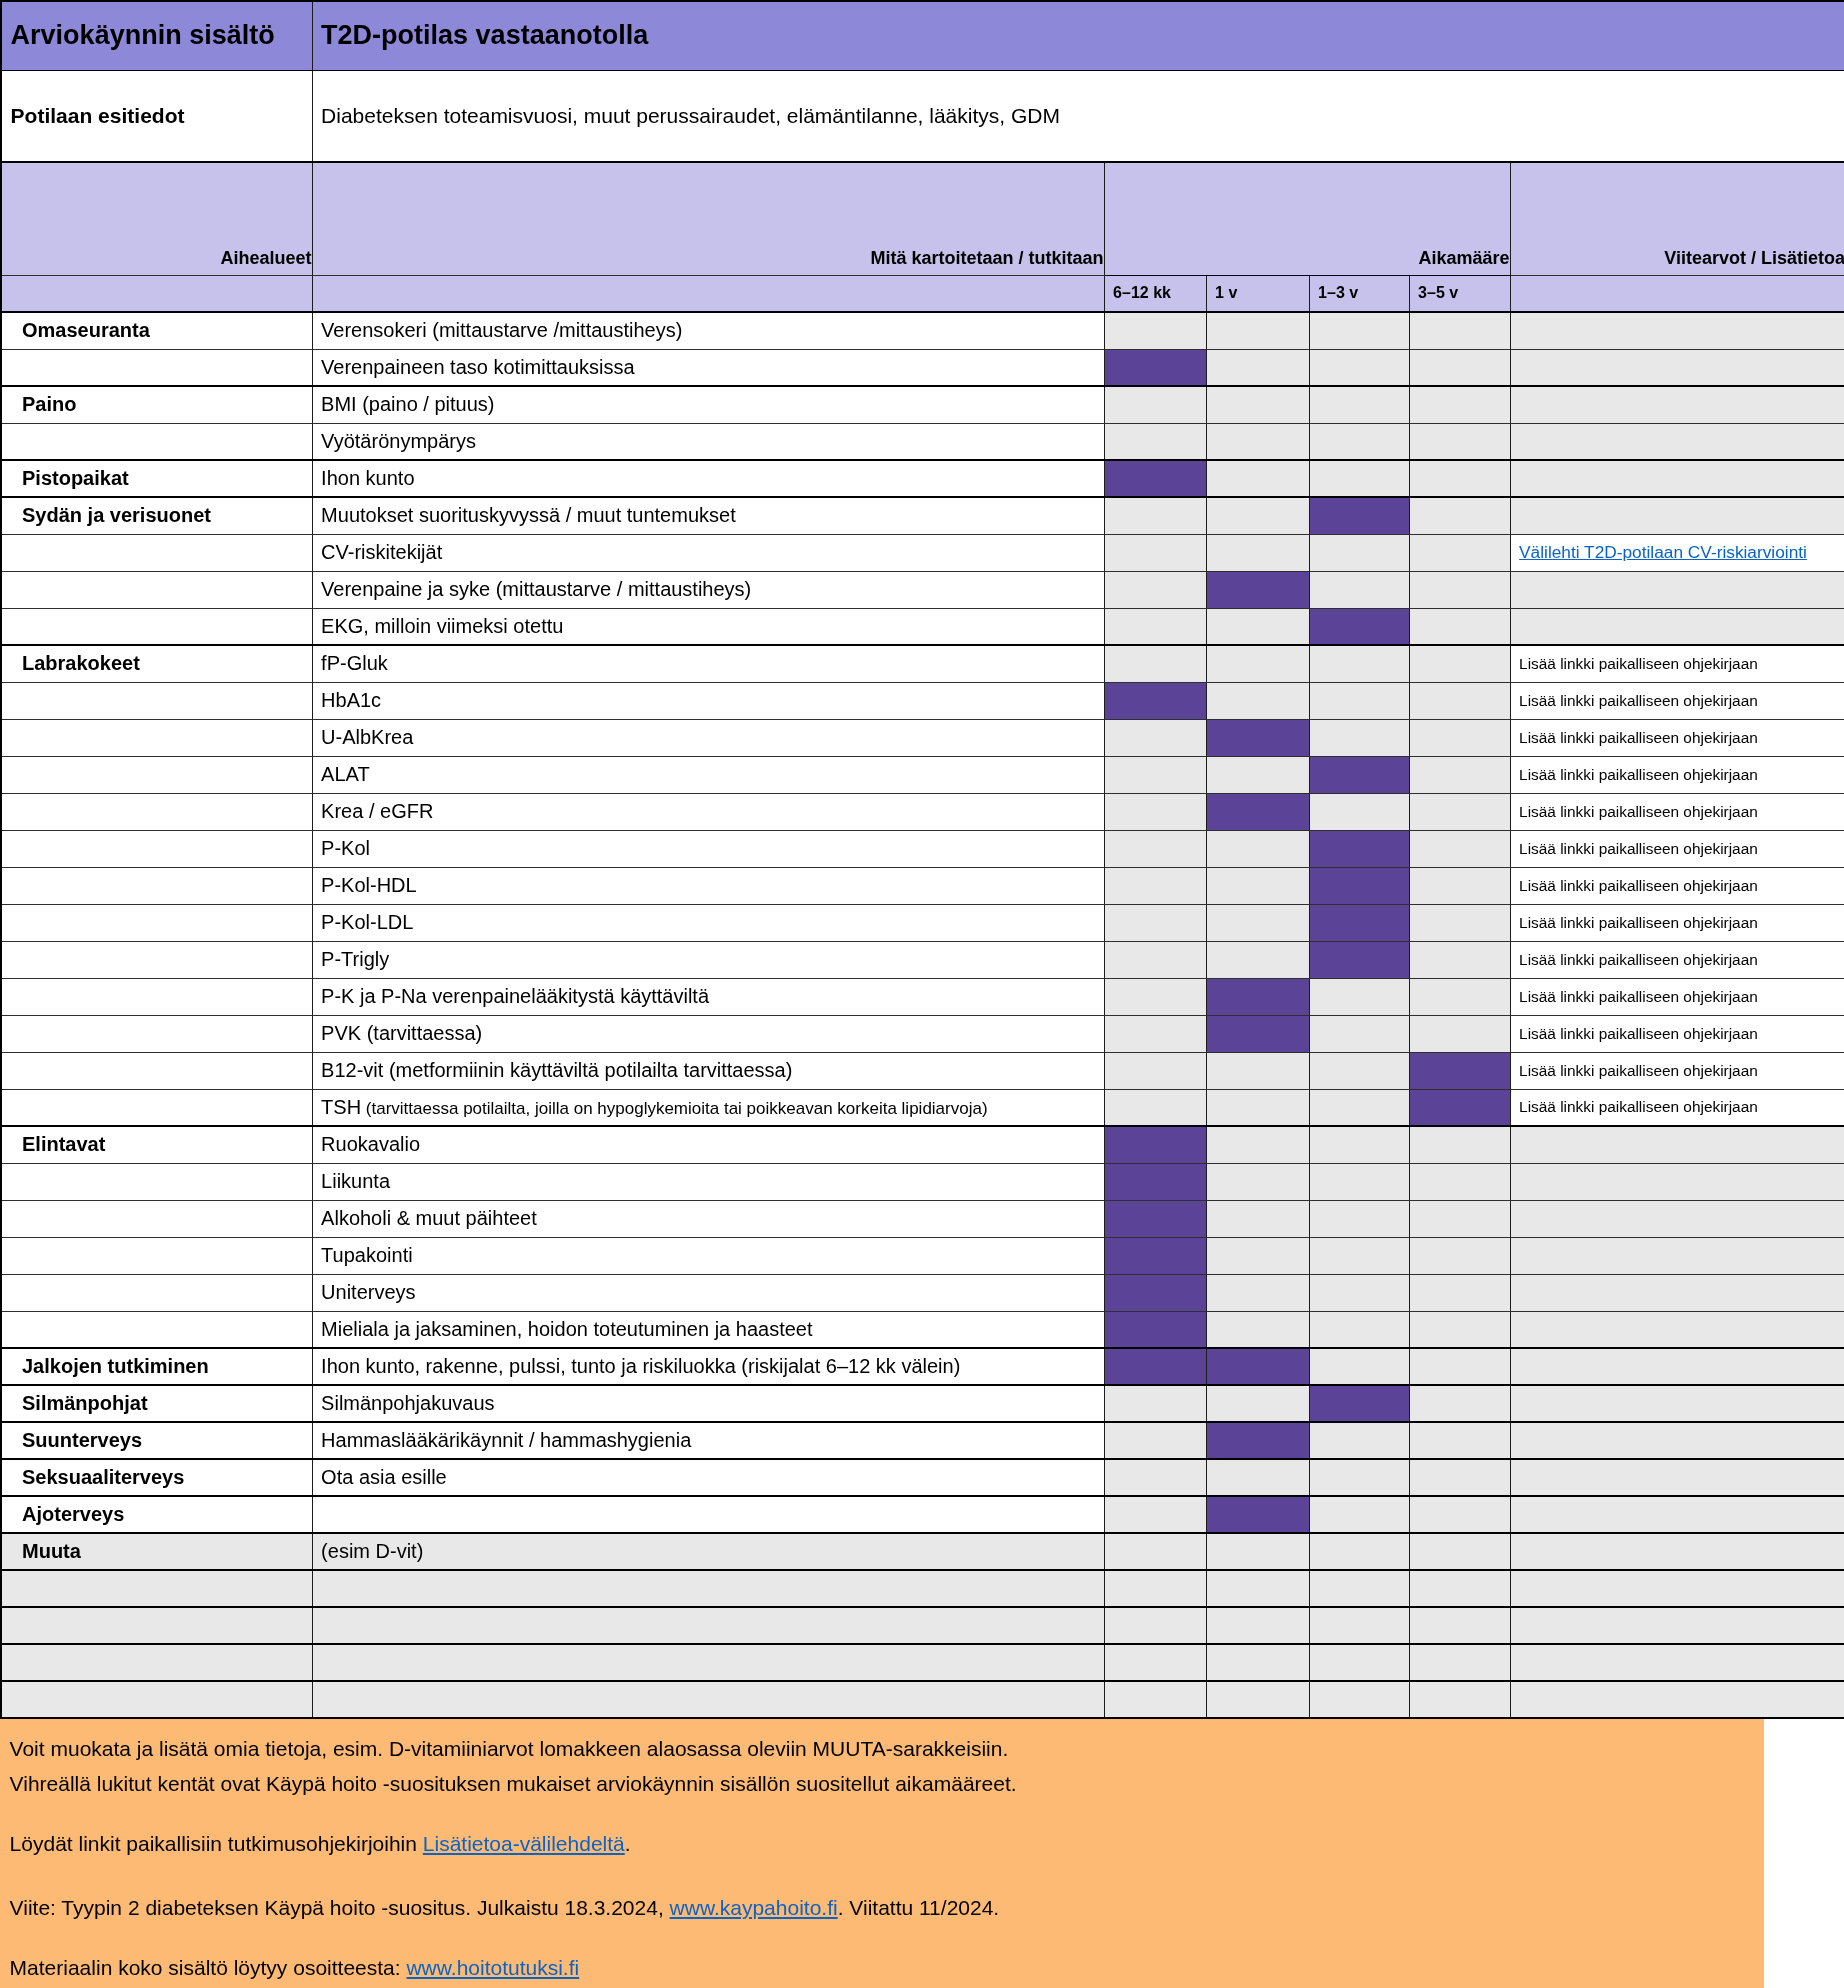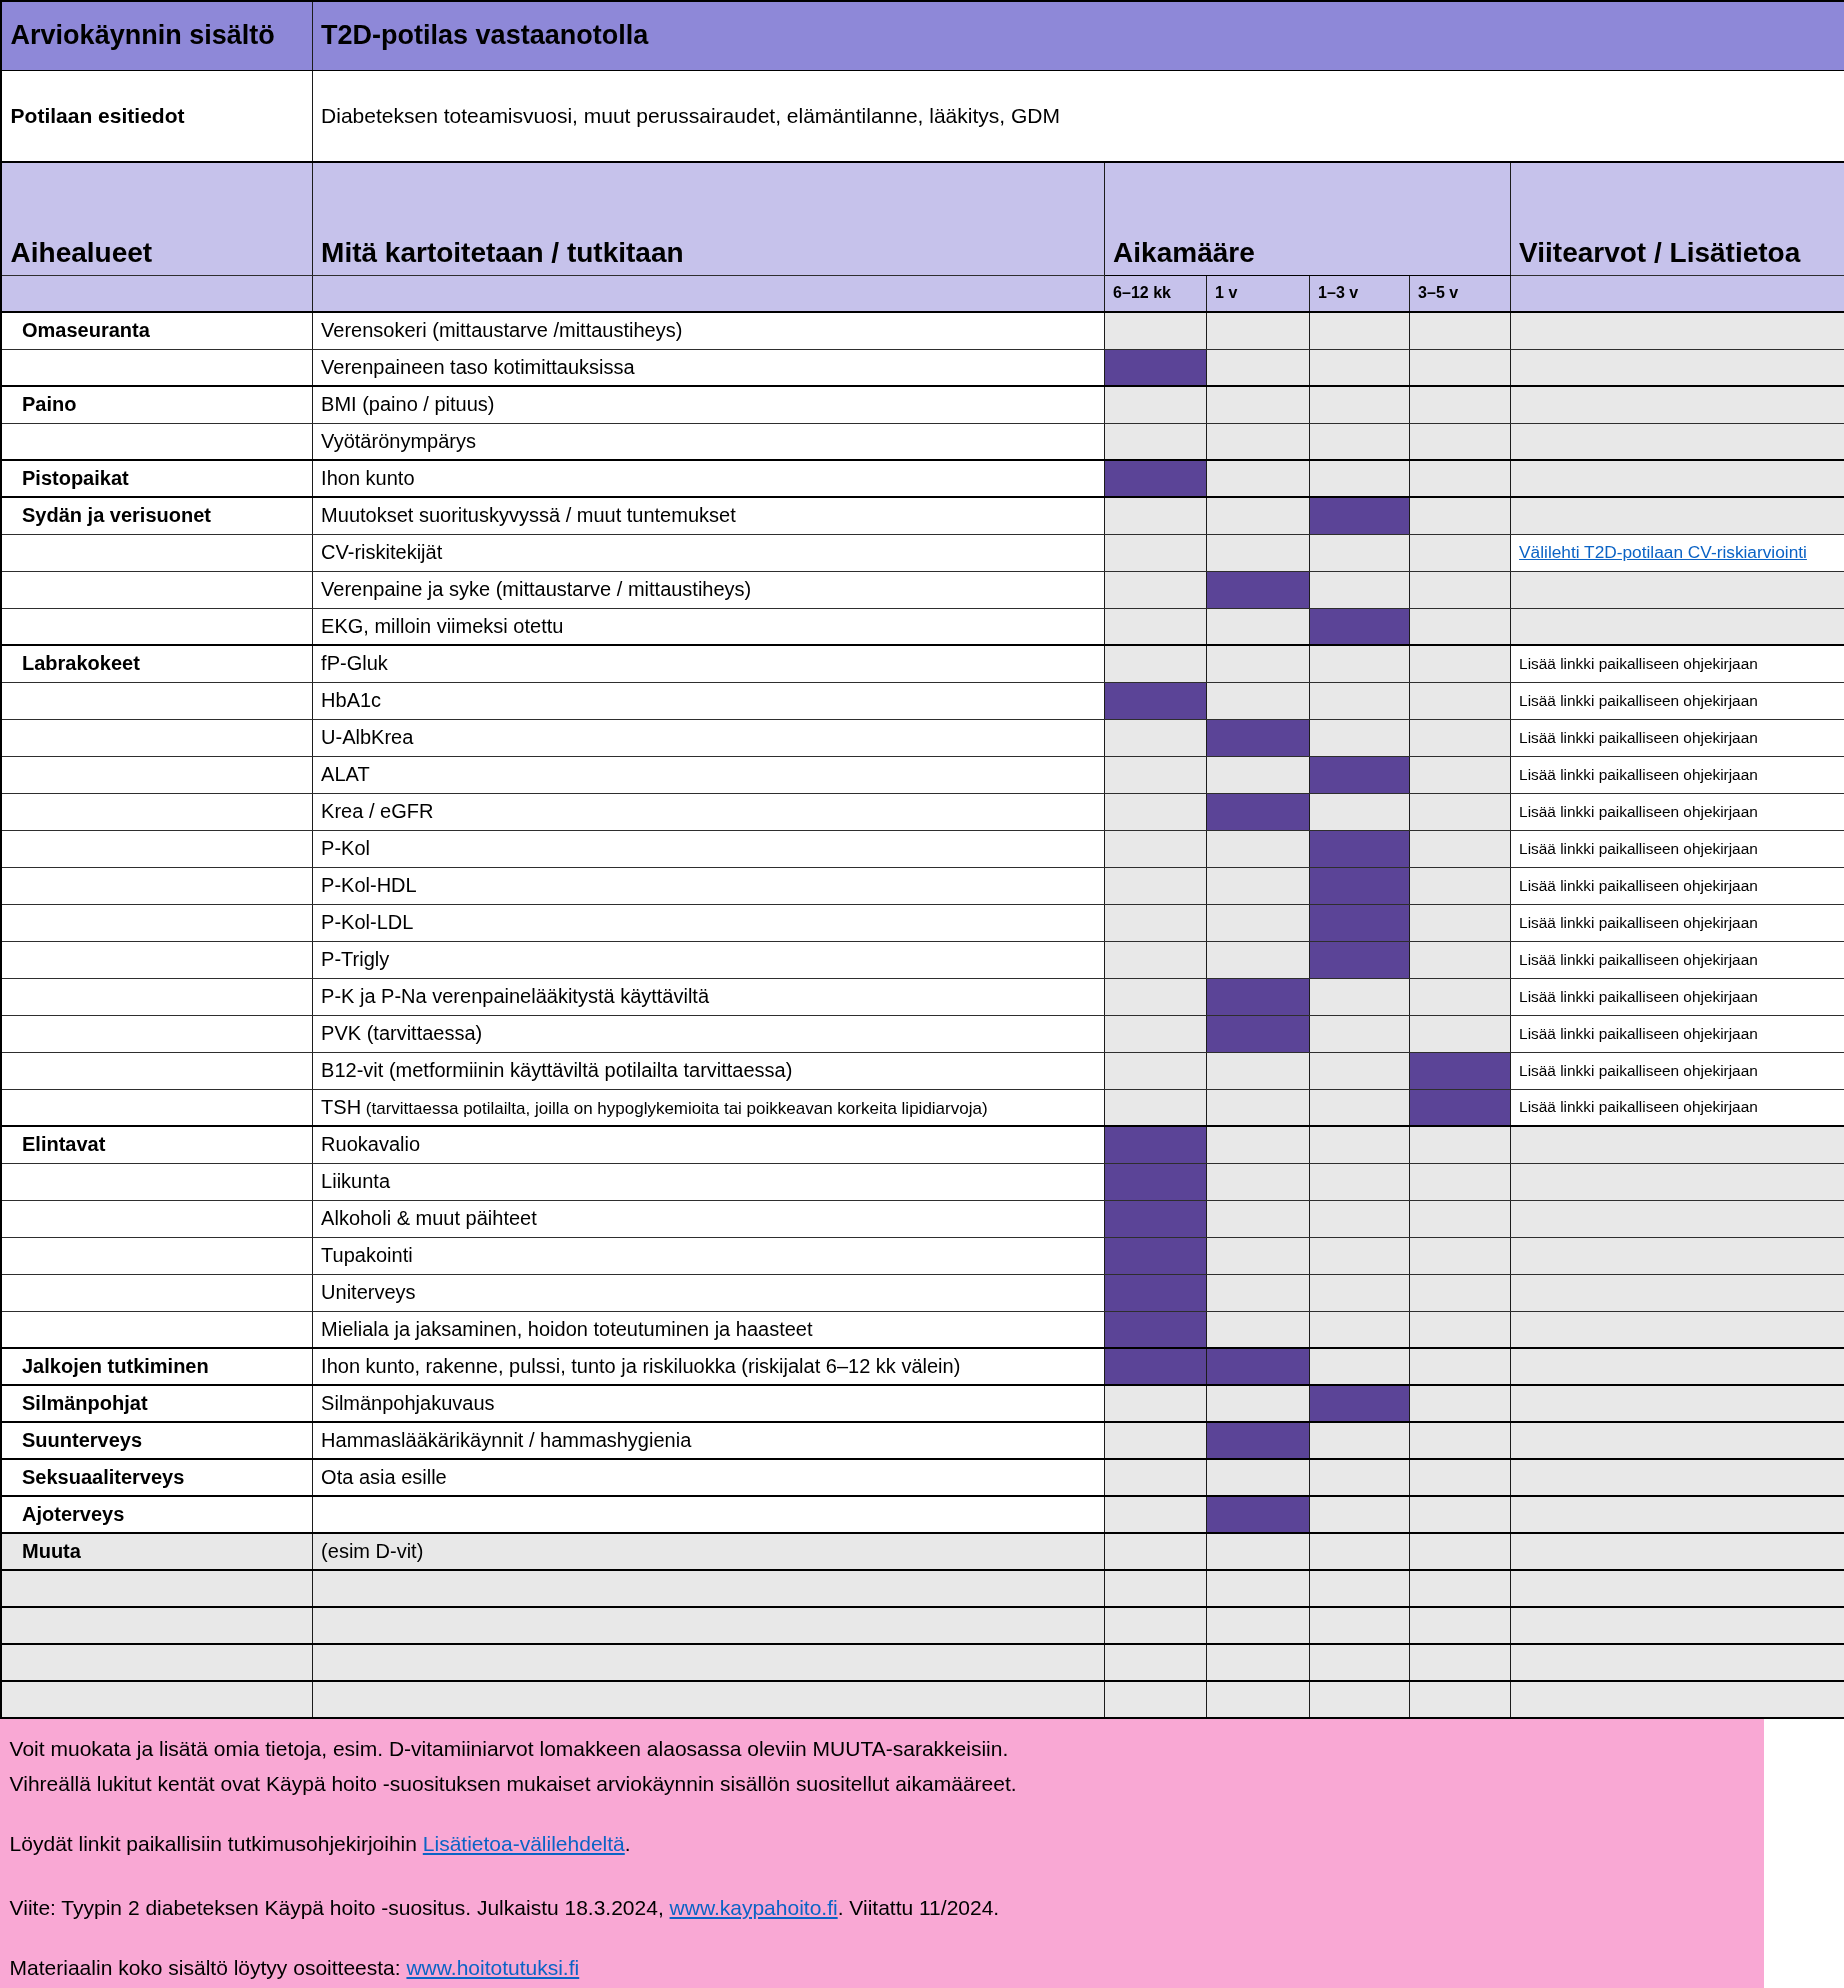--- a/index.html
+++ b/index.html
@@ -1,21 +1,21 @@
 <!DOCTYPE html>
 <html><head>
 <meta charset="utf-8">
 <style>
   html, body { margin: 0; padding: 0; background: #ffffff; }
   * { box-sizing: border-box; }
   #page {
     position: relative;
     width: 1764px;
     height: 1989px;
-    background: #f9a8d4;
+    background: #fdba74;
     font-family: "Liberation Sans", sans-serif;
     color: #000000;
   }
 
   table.sheet {
     position: absolute;
     left: 0; top: 0;
     width: 1845px;
     border-collapse: collapse;
     table-layout: fixed;
@@ -49,24 +49,25 @@
     background: #ffffff;
     font-size: 21px;
     border-bottom: 2.9px solid #000000;
   }
   tr.patient-row td.p-label { font-weight: bold; }
 
   
   tr.header-row { height: 113px; }
   tr.header-row td {
     background: #c6c2eb;
-    font-size: 28px;
+    font-size: 18px;
     font-weight: bold;
     vertical-align: bottom;
     padding-bottom: 5.8px;
+    text-align: right;
   }
   tr.header-row td.h-time { border-bottom: 1.9px solid #000000; }
   tr.subheader-row { height: 37px; }
   tr.subheader-row td {
     background: #c6c2eb;
     font-size: 16px;
     font-weight: bold;
     border-bottom: 2.9px solid #000000;
   }
   tr.subheader-row td.seam { border-top: 1px solid #d9d6f3; }

